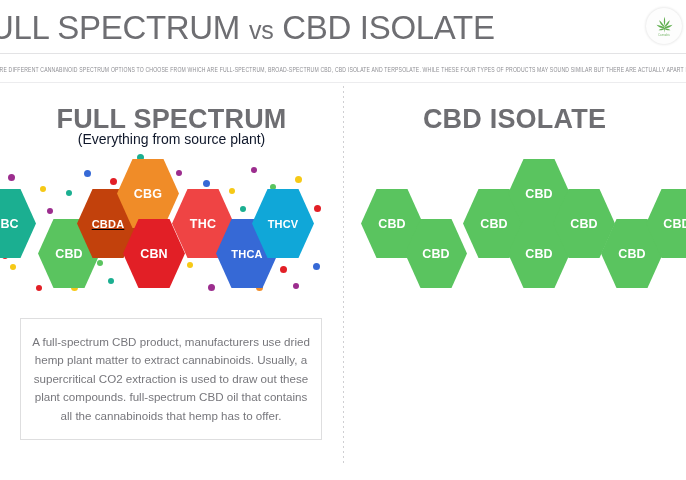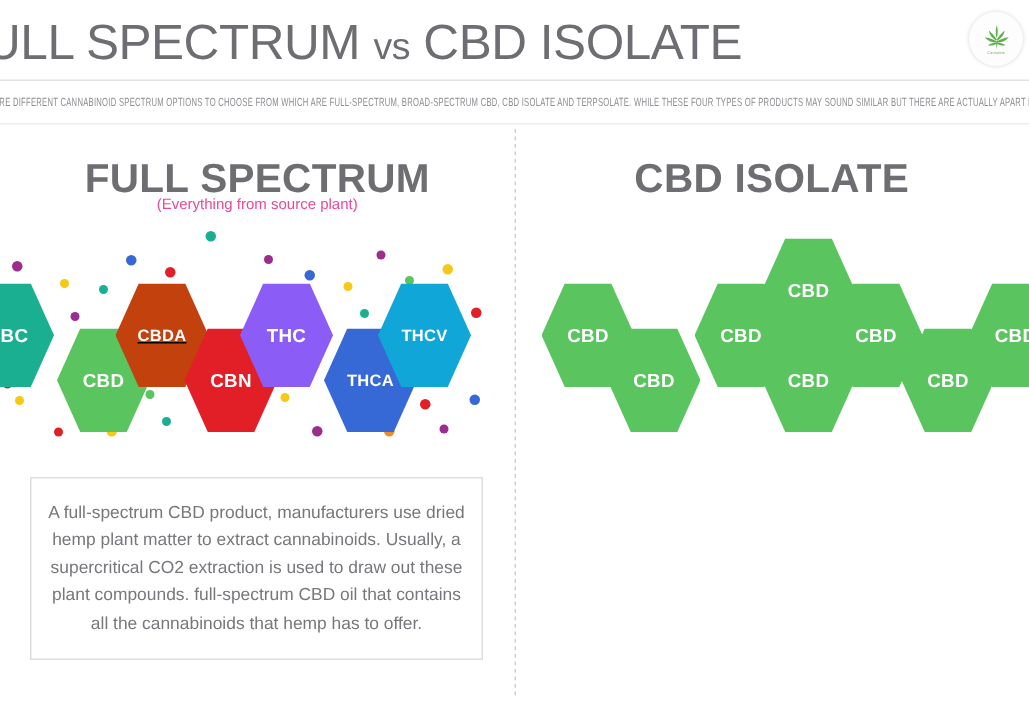--- a/index.html
+++ b/index.html
@@ -112,22 +112,22 @@
     font-size: 27px;
     font-weight: bold;
     color: #6e6e72;
     letter-spacing: 0.2px;
   }
   .col-sub {
     position: absolute;
     top: 45px;
     width: 100%;
     text-align: center;
-    font-size: 10px;
-    color: #ec4899;
+    font-size: 14px;
+    color: #0f172a;
   }
 
   
   .hexfield {
     position: absolute;
     top: 72px;
     left: 0;
     width: 343px;
     height: 155px;
   }
@@ -245,24 +245,27 @@
       <div class="dot" style="left: 280px; top: 108px; width: 7px; height: 7px; background: rgb(226, 31, 38);"></div>
       <div class="hex" style="left: -26px; top: 30px; background: rgb(27, 175, 145);">
         <span>CBC</span>
       </div>
       <div class="hex" style="left: 38px; top: 60px; background: rgb(90, 196, 95);">
         <span>CBD</span>
       </div>
       <div class="hex small" style="left: 77px; top: 30px; background: #c2410c; text-decoration: underline;">
         <span>CBDA</span>
       </div>
+      <div class="hex" style="left: 117px; top: 0px; background: rgb(240, 140, 40);">
+        <span>CBG</span>
+      </div>
       <div class="hex" style="left: 123px; top: 60px; background: rgb(226, 31, 38);">
         <span>CBN</span>
       </div>
-      <div class="hex" style="left: 160px; top: 30px; background: #8b5cf6;">
+      <div class="hex" style="left: 172px; top: 30px; background: #ef4444;">
         <span>THC</span>
       </div>
       <div class="hex small" style="left: 216px; top: 60px; background: rgb(54, 105, 214);">
         <span>THCA</span>
       </div>
       <div class="hex small" style="left: 252px; top: 30px; background: rgb(16, 167, 216);">
         <span>THCV</span>
       </div>
     </div>
 

